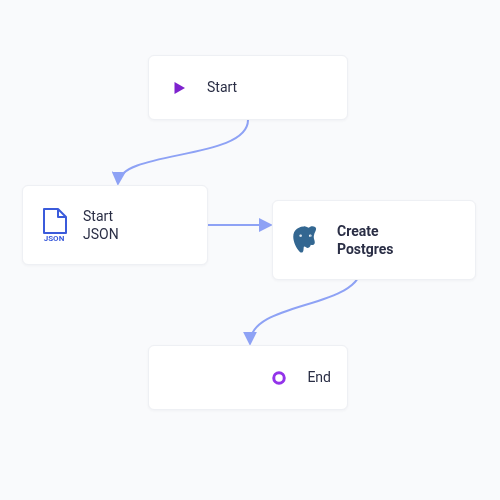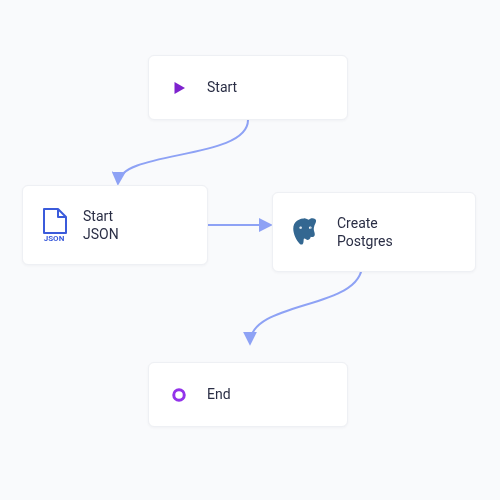--- a/index.html
+++ b/index.html
@@ -86,35 +86,35 @@
       <svg width="30" height="34" viewBox="0 0 30 34">
         <path d="M5 1 H19 L27 9 V25 H5 Z" fill="none" stroke="#3b5bdb" stroke-width="2" stroke-linejoin="round"></path>
         <path d="M19 1 V9 H27" fill="none" stroke="#3b5bdb" stroke-width="2" stroke-linejoin="round"></path>
         <text x="15" y="33" text-anchor="middle" font-size="8" font-weight="700" fill="#3b5bdb" font-family="inherit">JSON</text>
       </svg>
     </span>
     <span class="label">Start
 JSON</span>
   </div>
 
-  <div class="node" style="left:272px; top:192px; width:204px; height:80px;">
+  <div class="node" style="left:272px; top:200px; width:204px; height:80px;font-weight:bold;">
     <span class="icon-wrap" style="width:34px;height:34px;">
       <svg width="34" height="34" viewBox="0 0 64 64">
         <path fill="#336791" d="M32 6c-13 0-24 6-24 20 0 10 6 22 12 28 3 3 6 2 7-2 1-4 0-8 2-8s4 3 6 3 5-2 6-6c6 2 9-2 7-8-1-3-2-6-1-10 1-5 4-8 4-12 0-3-3-5-7-5-3 0-5 1-7 3-3-2-6-3-9-3z"></path>
         <circle cx="22" cy="24" r="2.4" fill="#fff"></circle>
         <circle cx="40" cy="24" r="2.4" fill="#fff"></circle>
         <circle cx="22.6" cy="24.6" r="1" fill="#336791"></circle>
         <circle cx="40.6" cy="24.6" r="1" fill="#336791"></circle>
       </svg>
     </span>
     <span class="label">Create
 Postgres</span>
   </div>
 
-  <div class="node" style="left:148px; top:362px; width:200px; height:65px;">
+  <div class="node" style="left:148px; top:345px; width:200px; height:65px;justify-content:flex-end;">
     <span class="icon-wrap">
       <svg width="18" height="18" viewBox="0 0 24 24">
         <circle cx="12" cy="12" r="7" fill="none" class="ring-stroke" stroke-width="4"></circle>
       </svg>
     </span>
     <span class="label">End</span>
   </div>
 
 </div>
 

